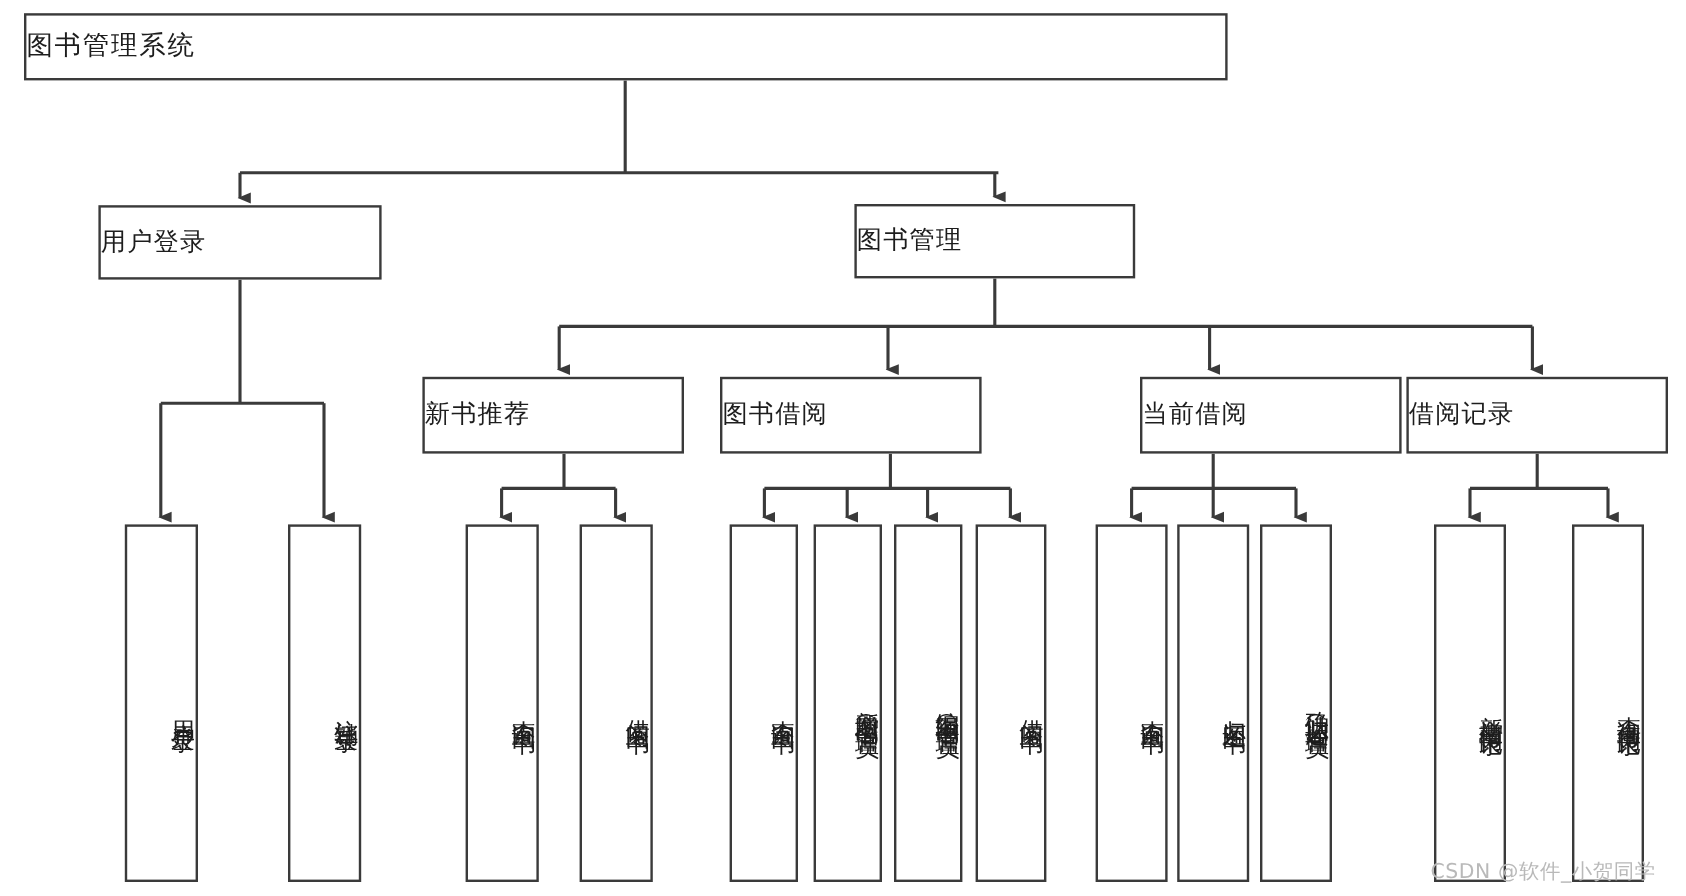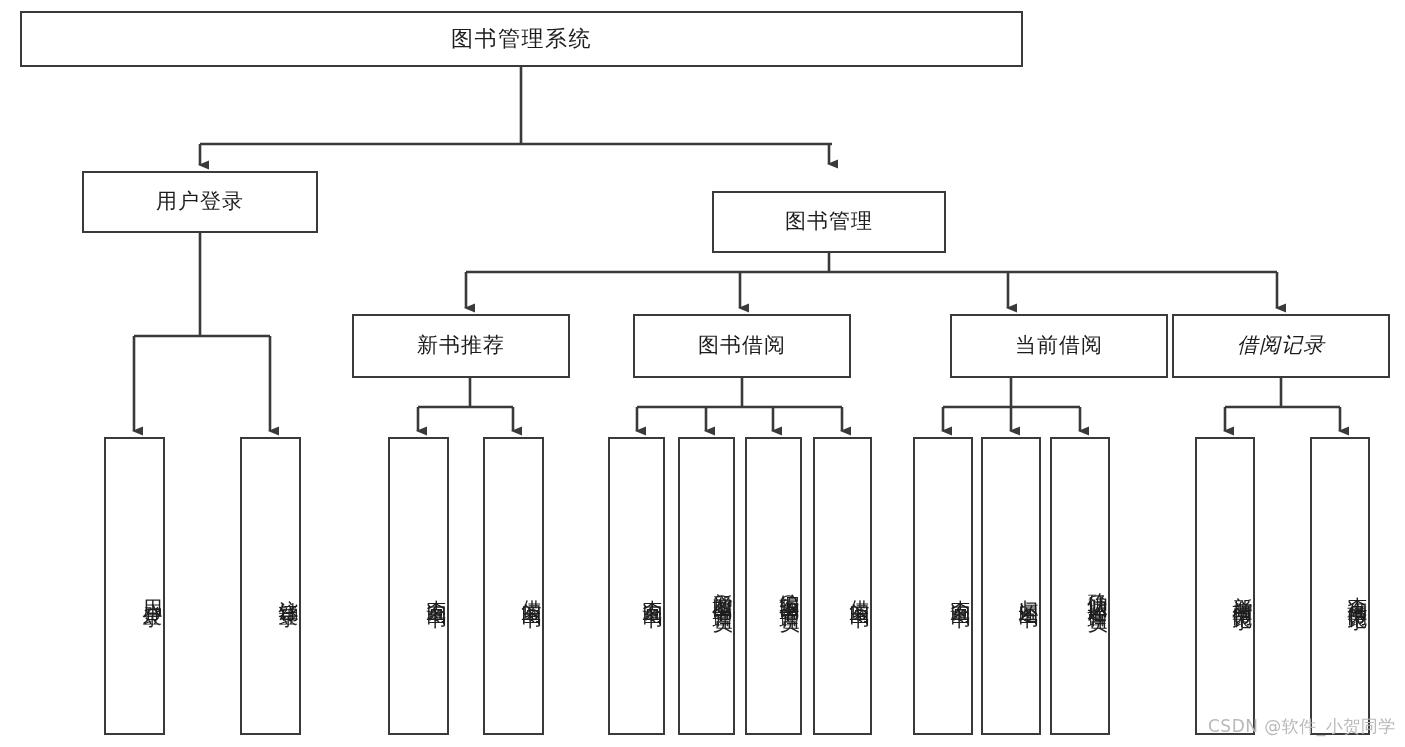--- a/index.html
+++ b/index.html
@@ -25,21 +25,21 @@
     height: 747px;
     pointer-events: none;
   }
   .node {
     position: absolute;
     box-sizing: border-box;
     border: 2px solid #3a3a3a;
     background: #ffffff;
     display: flex;
     align-items: center;
-    justify-content: center;
+    justify-content: flex-start;
     color: #1d1d1d;
   }
   .node-h {
     font-size: 21px;
     letter-spacing: 1px;
     line-height: 1.1;
   }
   .node-root {
     font-size: 22px;
     letter-spacing: 1.5px;
@@ -61,21 +61,20 @@
     letter-spacing: 3px;
     white-space: nowrap;
   }
   .watermark {
     position: absolute;
     font-size: 17px;
     color: #b9b9b9;
     letter-spacing: 0.5px;
     white-space: nowrap;
     user-select: none;
-    margin-left: 16px;
   }
 </style>
 </head>
 <body>
 
 <div id="canvas">
 
   <svg class="wires" viewBox="0 0 1405 747" xmlns="http://www.w3.org/2000/svg">
     <defs>
       <marker id="arrow" markerWidth="12" markerHeight="12" refX="5.5" refY="9" orient="auto" markerUnits="userSpaceOnUse">
@@ -138,34 +137,34 @@
     </g>
   </svg>
 
   <div class="node node-h node-root" style="left: 20px; top: 11px; width: 1003px; height: 56px;">
     <span>图书管理系统</span>
   </div>
 
   <div class="node node-h" style="left: 82px; top: 171px; width: 236px; height: 62px;">
     <span>用户登录</span>
   </div>
-  <div class="node node-h" style="left: 712px; top: 170px; width: 234px; height: 62px; margin-top: 21px;">
+  <div class="node node-h" style="left: 712px; top: 170px; width: 234px; height: 62px;">
     <span>图书管理</span>
   </div>
 
   <div class="node node-h" style="left: 352px; top: 314px; width: 218px; height: 64px;">
     <span>新书推荐</span>
   </div>
-  <div class="node node-h" style="left: 633px; top: 314px; width: 218px; height: 64px;">
+  <div class="node node-h" style="left: 600px; top: 314px; width: 218px; height: 64px;">
     <span>图书借阅</span>
   </div>
   <div class="node node-h" style="left: 902px; top: 314px; width: 218px; height: 64px; margin-left: 48px;">
     <span>当前借阅</span>
   </div>
-  <div class="node node-h" style="left: 1172px; top: 314px; width: 218px; height: 64px; font-style: italic;">
+  <div class="node node-h" style="left: 1172px; top: 314px; width: 218px; height: 64px;">
     <span>借阅记录</span>
   </div>
 
   <div class="node node-v" style="left: 104px; top: 437px; width: 61px; height: 298px;">
     <span class="node-v-text">用户登录</span>
   </div>
   <div class="node node-v" style="left: 240px; top: 437px; width: 61px; height: 298px;">
     <span class="node-v-text">注销登录</span>
   </div>
   <div class="node node-v" style="left: 388px; top: 437px; width: 61px; height: 298px;">

